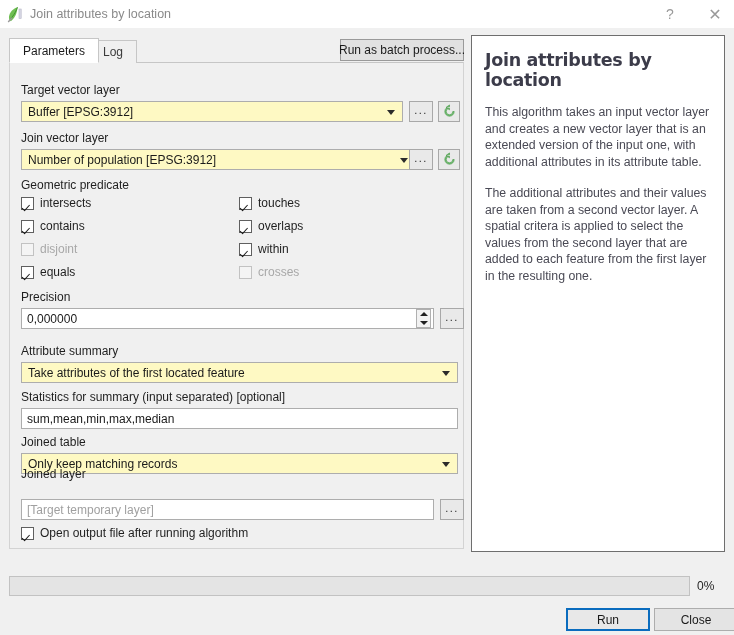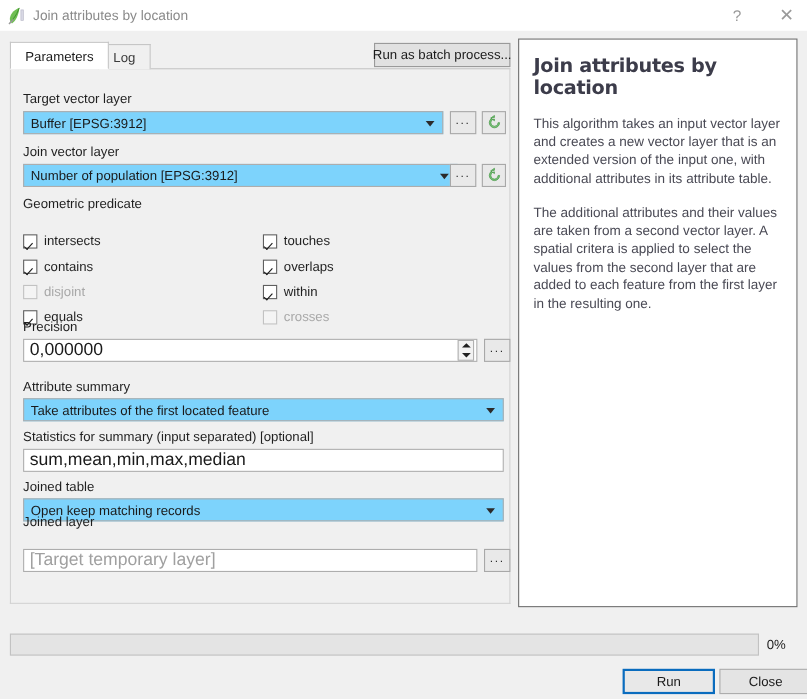--- a/index.html
+++ b/index.html
@@ -102,21 +102,21 @@
     border-top: 1px solid #c6c6c6;
   }
   .lbl {
     position: absolute;
     font-size: 12px;
     color: #1f1f1f;
     white-space: nowrap;
   }
   .combo {
     position: absolute;
-    background: #7dd3fc;
+    background: #fef9c3;
     border: 1px solid #adadad;
     height: 21px;
     display: flex; align-items: center;
     padding-left: 6px;
     font-size: 12px;
     color: #1a1a1a;
     cursor: default;
     white-space: nowrap;
     overflow: hidden;
   }
@@ -129,21 +129,21 @@
     border-right: 4.5px solid transparent;
     border-top: 5px solid #2b2b2b;
   }
   .textfield {
     position: absolute;
     background: #ffffff;
     border: 1px solid #adadad;
     height: 21px;
     display: flex; align-items: center;
     padding-left: 5px;
-    font-size: 16px;
+    font-size: 12px;
     color: #1a1a1a;
     cursor: text;
     white-space: nowrap;
     overflow: hidden;
   }
   .textfield.ph { color: #a0a0a0; }
   .dotsbtn {
     position: absolute;
     background: #e9e9e9;
     border: 1px solid #a8a8a8;
@@ -180,21 +180,20 @@
   }
   .spin i.up   { border-bottom: 4px solid #1f1f1f; }
   .spin i.down { border-top: 4px solid #1f1f1f; }
 
   
   .cbrow {
     position: absolute;
     display: flex; align-items: center;
     cursor: default;
     white-space: nowrap;
-    margin-top: 16px;
   }
   .cbox {
     width: 13px; height: 13px;
     background: #ffffff;
     border: 1px solid #5f5f5f;
     position: relative;
     flex: none;
   }
   .cbox.disabled {
     background: #f4f4f4;
@@ -392,32 +391,36 @@
     <span class="arrow"></span>
   </div>
 
   <div class="lbl" style="left:11px; top:327px;">Statistics for summary (input separated) [optional]</div>
   <div class="textfield" style="left:11px; top:345px; width:437px;">
     <span>sum,mean,min,max,median</span>
   </div>
 
   <div class="lbl" style="left:11px; top:372px;">Joined table</div>
   <div class="combo" style="left:11px; top:390px; width:437px;">
-    <span>Open keep matching records</span>
+    <span>Only keep matching records</span>
     <span class="arrow"></span>
   </div>
 
   <div class="lbl" style="left:11px; top:404px;">Joined layer</div>
   <div class="textfield ph" style="left:11px; top:436px; width:413px;">
     <span>[Target temporary layer]</span>
   </div>
   <div class="dotsbtn" style="left:430px; top:436px;">
     <span>...</span>
   </div>
 
+  <div class="cbrow" style="left:11px; top:463px;">
+    <span class="cbox checked"></span>
+    <span class="cbtext">Open output file after running algorithm</span>
+  </div>
 </div>
 
 <div id="help-panel">
   <div id="help-title">Join attributes by location</div>
   <p class="help-p">This algorithm takes an input vector layer and creates a new vector layer that is an extended version of the input one, with additional attributes in its attribute table.</p>
   <p class="help-p">The additional attributes and their values are taken from a second vector layer. A spatial critera is applied to select the values from the second layer that are added to each feature from the first layer in the resulting one.</p>
 </div>
 
 <div id="progress-wrap">
   <div id="progress-fill" style="height:100%; width:0%; background:#0a6cbe;"></div>

